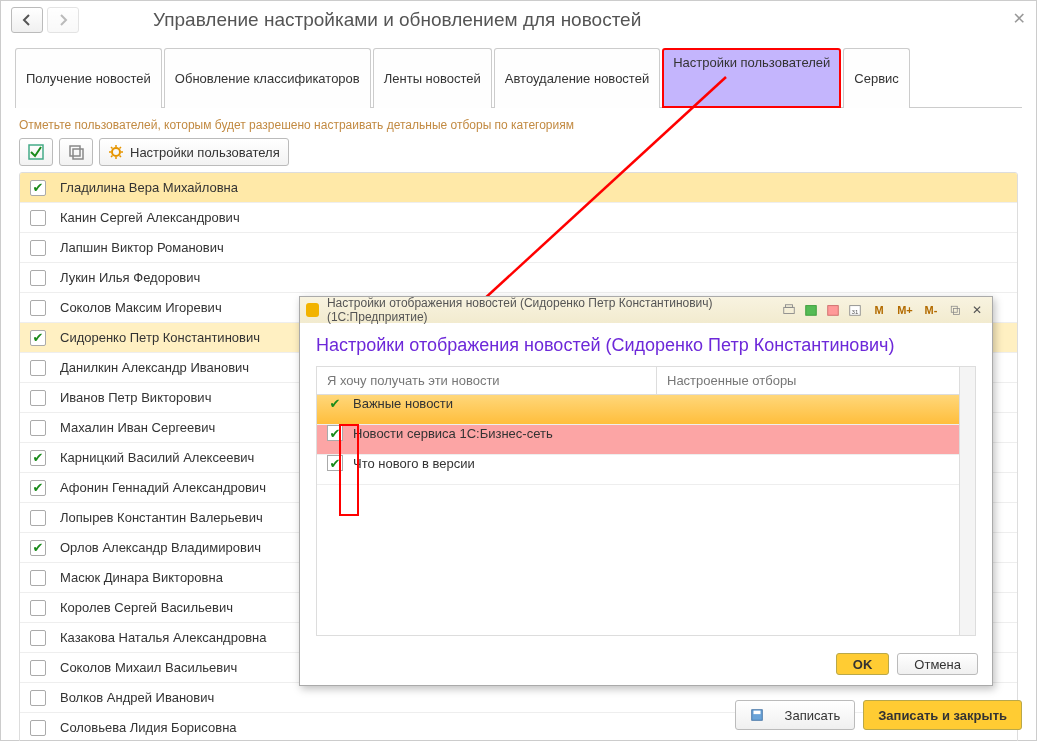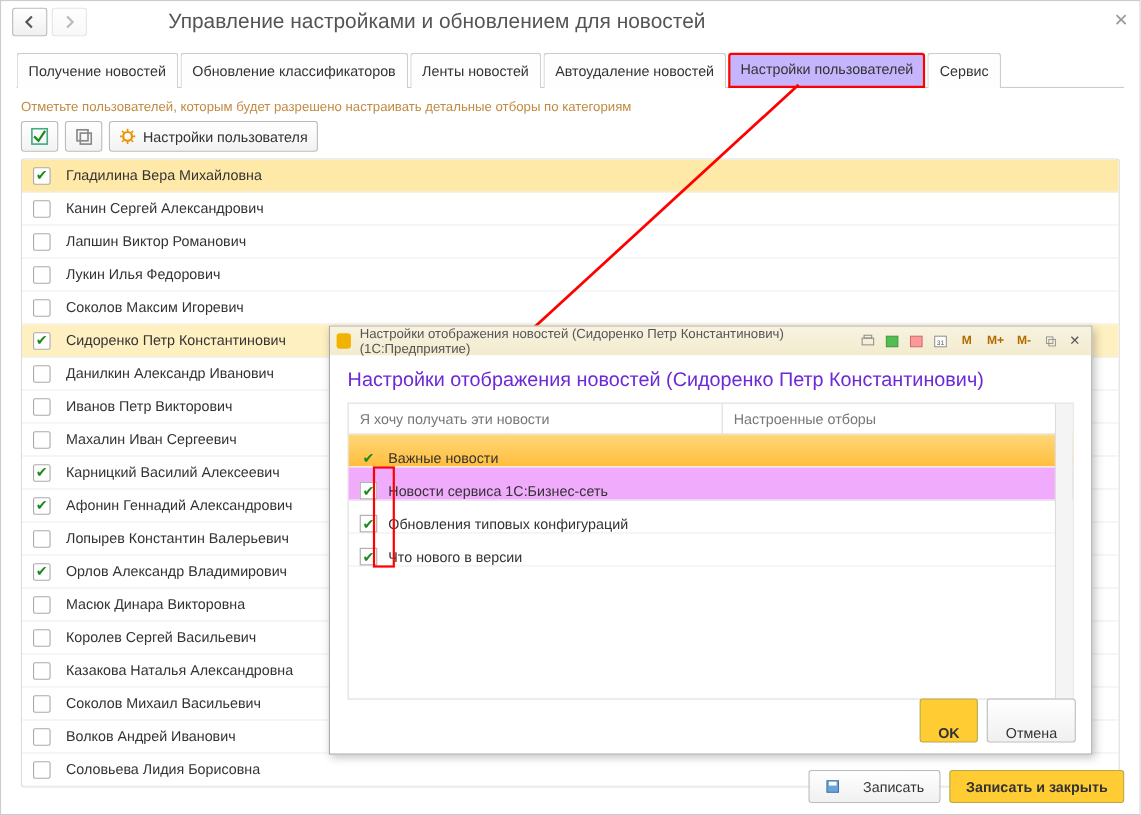--- a/index.html
+++ b/index.html
@@ -5,21 +5,21 @@
   * { box-sizing: border-box; font-family: Arial, sans-serif; }
   body { margin: 0; background: #fff; font-size: 13px; color: #333; }
   .window { width: 1037px; height: 741px; border: 1px solid #ccc; position: relative; background: #fff; }
   .topbar { display: flex; align-items: center; padding: 6px 10px; }
   .nav-btn { width: 32px; height: 26px; border: 1px solid #bbb; background: linear-gradient(#fff,#f0f0f0); border-radius: 3px; display: flex; align-items: center; justify-content: center; margin-right: 4px; cursor: pointer; }
   .nav-btn svg { width: 12px; height: 12px; }
   .title { font-size: 19px; color: #555; margin-left: 70px; }
   .close-x { position: absolute; right: 10px; top: 8px; color: #999; cursor: pointer; font-size: 16px; }
 
   .tabs { display: flex; border-bottom: 1px solid #ccc; margin: 8px 14px 0 14px; }
-  .tab { padding: 8px 10px; border: 1px solid #ccc; border-bottom: none; background: #fefefe; margin-right: 2px; border-radius: 3px 3px 0 0; cursor: pointer; position: relative; top: 1px; }
+  .tab { padding: 22px 10px; border: 1px solid #ccc; border-bottom: none; background: #fefefe; margin-right: 2px; border-radius: 3px 3px 0 0; cursor: pointer; position: relative; top: 1px; }
   .tab.active { background: #c4b5fd; }
   .tab.highlight { border: 2px solid #ff0000; padding: 5px 9px; }
 
   .hint { color: #c28a42; font-size: 12px; margin: 10px 18px 6px 18px; }
 
   .toolbar { display: flex; gap: 6px; margin: 0 18px 6px 18px; }
   .tbtn { border: 1px solid #bbb; background: linear-gradient(#fff,#f2f2f2); border-radius: 3px; height: 28px; display: flex; align-items: center; padding: 0 8px; cursor: pointer; }
   .tbtn svg { width: 16px; height: 16px; }
   .tbtn-label { margin-left: 6px; }
 
@@ -35,31 +35,31 @@
   .dlg-title .logo { width: 14px; height: 14px; background: #f2b300; border-radius: 3px; margin-right: 8px; }
   .dlg-tools { margin-left: auto; display: flex; gap: 4px; align-items: center; }
   .dlg-ico { width: 18px; height: 18px; display: flex; align-items: center; justify-content: center; cursor: pointer; }
   .dlg-m { width: 22px; height: 18px; font-size: 11px; font-weight: bold; color: #b36b00; display: flex; align-items: center; justify-content: center; cursor: pointer; }
   .dlg-heading { font-size: 18px; color: #6d28d9; padding: 12px 16px 10px 16px; }
   .dlg-grid { margin: 0 16px; border: 1px solid #ddd; height: 270px; position: relative; }
   .dlg-head { display: flex; border-bottom: 1px solid #ddd; justify-content: center; }
   .dlg-col { padding: 6px 10px; color: #777; font-size: 13px; }
   .dlg-col.c1 { width: 340px; border-right: 1px solid #ddd; }
   .dlg-col.c2 { flex: 1; }
-  .dlg-row { display: flex; align-items: flex-end; height: 30px; border-bottom: 1px solid #eee; }
+  .dlg-row { display: flex; align-items: flex-start; height: 30px; border-bottom: 1px solid #eee; }
   .dlg-row .cell1 { width: 340px; padding: 0 10px; display: flex; align-items: center; }
   .dlg-row.sel { background: linear-gradient(#ffd77a,#ffbe3c); }
-  .dlg-row.sel2 { background: #f0abfc; }
+  .dlg-row.sel2 { background: #fca5a5; }
   .dchk { width: 16px; height: 16px; border: 1px solid #aaa; margin-right: 10px; display: flex; align-items: center; justify-content: center; background: #fff; }
   .dchk.on::after { content: "✔"; color: #1a8a1a; font-size: 13px; }
   .dchk.nobox { border: none; background: transparent; }
   .red-group { position: absolute; left: 22px; top: 57px; width: 20px; height: 92px; border: 2px solid #ff0000; pointer-events: none; }
   .vscroll { position: absolute; right: 0; top: 0; bottom: 0; width: 16px; background: #f4f4f4; border-left: 1px solid #ddd; }
   .dlg-footer { position: absolute; right: 14px; bottom: 10px; display: flex; gap: 8px; }
-  .btn { height: 40px; padding: 0 16px; border: 1px solid #b9a84a; border-radius: 3px; cursor: pointer; display: flex; align-items: flex-end; }
+  .btn { height: 22px; padding: 0 16px; border: 1px solid #b9a84a; border-radius: 3px; cursor: pointer; display: flex; align-items: center; }
   .btn.ok { background: #ffcc33; font-weight: bold; }
   .btn.cancel { background: linear-gradient(#fff,#f0f0f0); border-color: #bbb; }
 
   .footer { position: absolute; right: 14px; bottom: 10px; display: flex; gap: 8px; }
   .fbtn { height: 30px; padding: 6px 14px; border: 1px solid #bbb; border-radius: 3px; background: linear-gradient(#fff,#f0f0f0); cursor: pointer; display: flex; align-items: center; gap: 21px; }
   .fbtn.primary { background: #ffcc33; border-color: #b9a84a; font-weight: bold; }
 
   .arrow-svg { position: absolute; left: 305px; top: 64px; width: 440px; height: 380px; pointer-events: none; }
 </style>
 </head>
@@ -256,26 +256,20 @@
           </div>
           <div class="dlg-row sel2">
             <div class="cell1">
               <div class="dchk on"></div>
               <span>Новости сервиса 1С:Бизнес-сеть</span>
             </div>
           </div>
           <div class="dlg-row">
             <div class="cell1">
               <div class="dchk on"></div>
-              <span>Обновления типовых конфигураций</span>
-            </div>
-          </div>
-          <div class="dlg-row">
-            <div class="cell1">
-              <div class="dchk on"></div>
               <span>Что нового в версии</span>
             </div>
           </div>
         </div>
       <div class="red-group"></div>
       <div class="vscroll"></div>
     </div>
     <div class="dlg-footer">
       <div class="btn ok">
           <span>OK</span>

